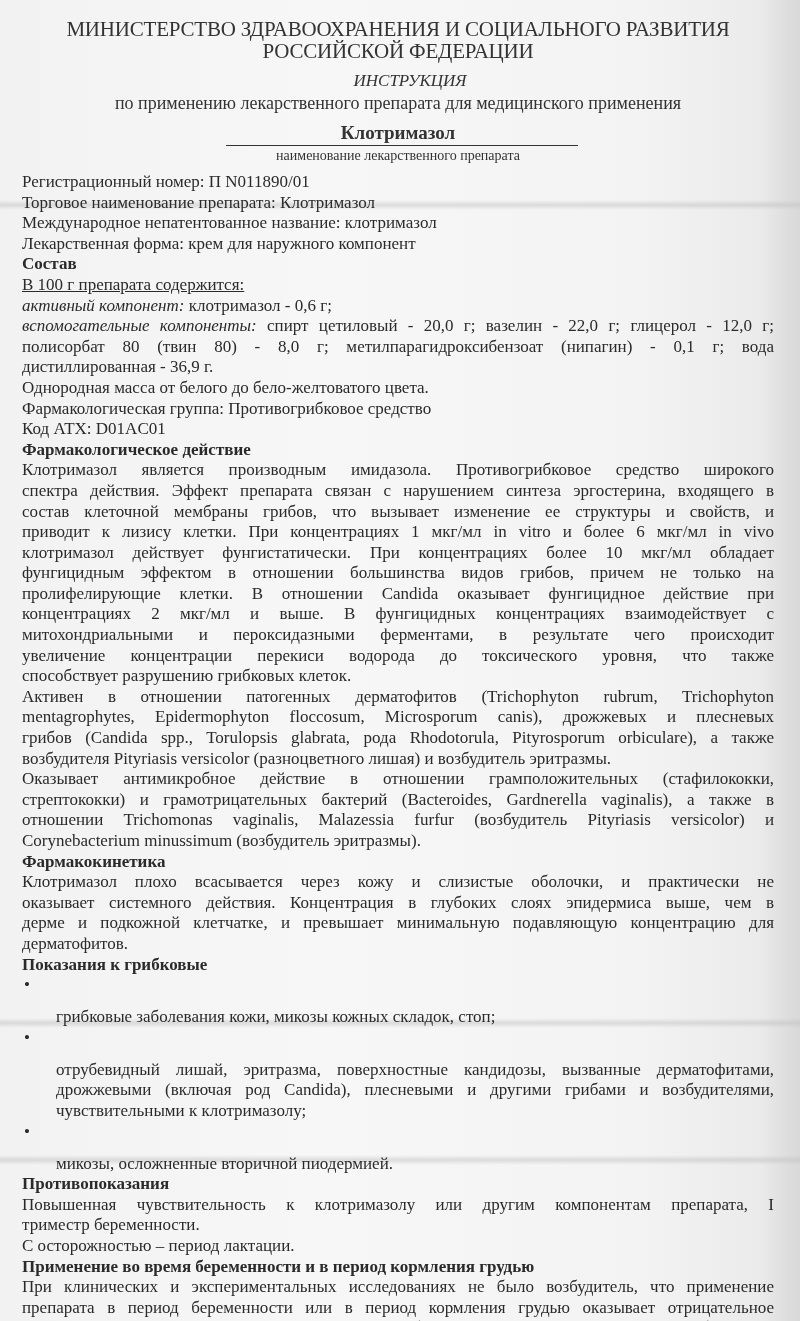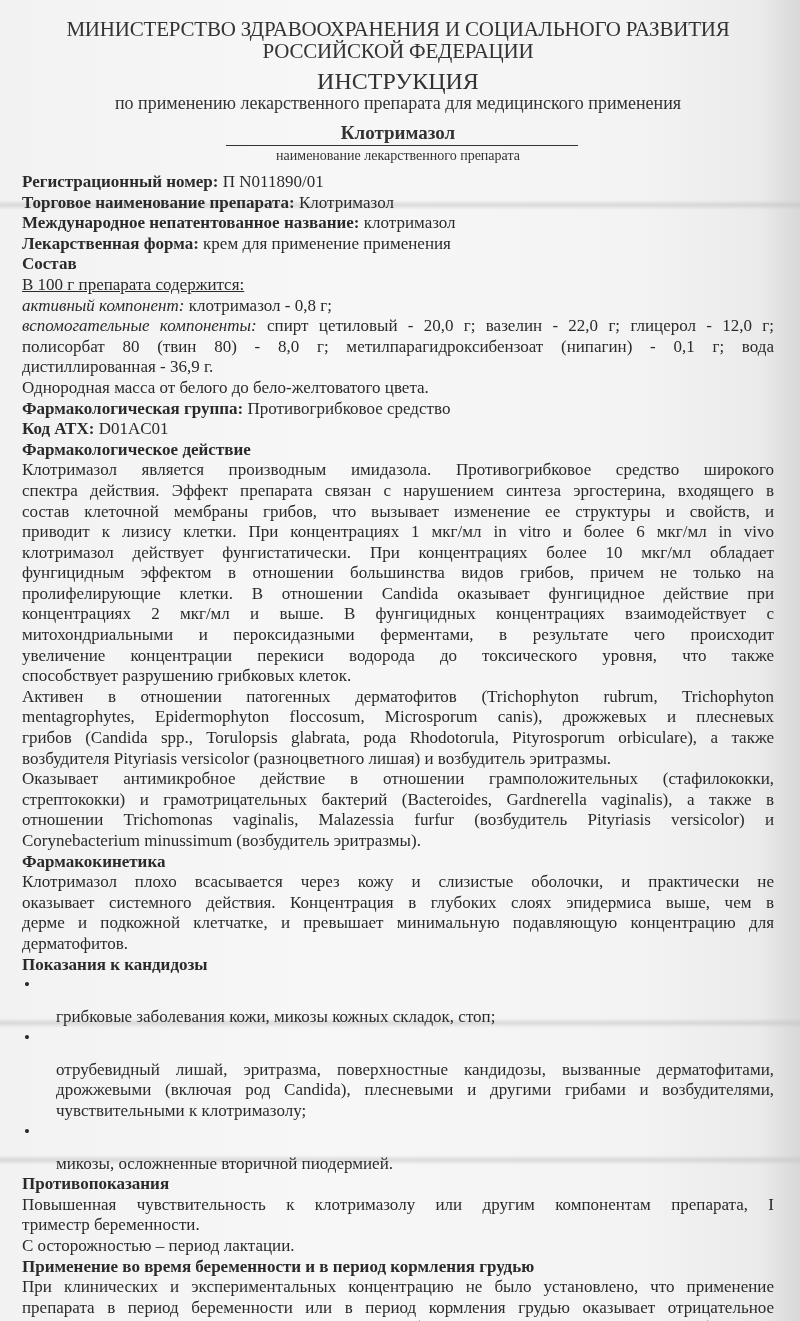--- a/index.html
+++ b/index.html
@@ -20,29 +20,29 @@
   }
   .fold {
     position: absolute; left: 0; width: 800px; height: 10px;
     background: linear-gradient(180deg, rgba(180,180,180,0) 0%, rgba(170,170,170,0.35) 50%, rgba(180,180,180,0) 100%);
   }
   .content {
     position: absolute; left: 22px; top: 0; width: 752px;
   }
   .hdr { text-align: center; color: #333; }
   .ministry { position: absolute; left: 0; width: 752px; top: 18px; font-size: 21px; line-height: 22px; letter-spacing: -0.2px; }
-  .instr { position: absolute; left: 0; width: 752px; top: 70px; font-size: 24px; line-height: 22px; }
+  .instr { position: absolute; left: 12px; width: 752px; top: 70px; font-size: 17px; line-height: 22px; font-style: italic; }
   .instr-sub { position: absolute; left: 0; width: 752px; top: 92px; font-size: 18px; line-height: 22px; }
   .drug-name { position: absolute; left: 0; width: 752px; top: 122px; font-size: 19px; font-weight: bold; line-height: 22px; }
   .name-line { position: absolute; left: 204px; top: 145px; width: 352px; border-top: 1px solid #333; }
   .name-caption { position: absolute; left: 0; width: 752px; top: 148px; font-size: 14px; line-height: 16px; }
 
   .body-text { position: absolute; left: 0; top: 172px; width: 752px; font-size: 17px; line-height: 20.6px; }
   .line { white-space: nowrap; }
-  .b { font-weight: bold; }
+  .b { font-weight: normal; }
   .h { font-weight: bold; }
   .i { font-style: italic; margin-top: 44px; }
   .u { text-decoration: underline; margin-top: 40px; }
   .just { text-align: justify; text-align-last: justify; white-space: normal; }
   .bullet { display: flex; }
   .bullet .dot { width: 32px; flex: 0 0 32px; padding-left: 2px; }
   .bullet .btxt { flex: 1; text-align: justify; margin-top: 32px; }
 </style>
 </head>
 <body>
@@ -62,25 +62,25 @@
     <div class="hdr instr">ИНСТРУКЦИЯ</div>
     <div class="hdr instr-sub">по применению лекарственного препарата для медицинского применения</div>
     <div class="hdr drug-name">Клотримазол</div>
     <div class="name-line"></div>
     <div class="hdr name-caption">наименование лекарственного препарата</div>
 
     <div class="body-text">
       <div class="line"><span class="b">Регистрационный номер:</span><span> П N011890/01</span></div>
       <div class="line"><span class="b">Торговое наименование препарата:</span><span> Клотримазол</span></div>
       <div class="line"><span class="b">Международное непатентованное название:</span><span> клотримазол</span></div>
-      <div class="line"><span class="b">Лекарственная форма:</span><span> крем для применение применения</span></div>
+      <div class="line"><span class="b">Лекарственная форма:</span><span> крем для наружного компонент</span></div>
 
       <div class="line h">Состав</div>
       <div class="line"><span class="u">В 100 г препарата содержится:</span></div>
-      <div class="line"><span class="i">активный компонент:</span><span> клотримазол - 0,8 г;</span></div>
+      <div class="line"><span class="i">активный компонент:</span><span> клотримазол - 0,6 г;</span></div>
       <div class="line just"><span class="i">вспомогательные компоненты:</span><span> спирт цетиловый - 20,0 г; вазелин - 22,0 г; глицерол - 12,0 г;</span></div>
       <div class="line just">полисорбат 80 (твин 80) - 8,0 г; метилпарагидроксибензоат (нипагин) - 0,1 г; вода</div>
       <div class="line">дистиллированная - 36,9 г.</div>
 
       <div class="line">Однородная масса от белого до бело-желтоватого цвета.</div>
 
       <div class="line"><span class="b">Фармакологическая группа:</span><span> Противогрибковое средство</span></div>
       <div class="line"><span class="b">Код АТХ:</span><span> D01AC01</span></div>
 
       <div class="line h">Фармакологическое действие</div>
@@ -111,21 +111,21 @@
       </div>
 
       <div class="line h">Фармакокинетика</div>
       <div>
         <div class="line just">Клотримазол плохо всасывается через кожу и слизистые оболочки, и практически не</div>
         <div class="line just">оказывает системного действия. Концентрация в глубоких слоях эпидермиса выше, чем в</div>
         <div class="line just">дерме и подкожной клетчатке, и превышает минимальную подавляющую концентрацию для</div>
         <div class="line">дерматофитов.</div>
       </div>
 
-      <div class="line h">Показания к кандидозы</div>
+      <div class="line h">Показания к грибковые</div>
       <div>
         <div class="bullet">
           <span class="dot">•</span>
           <span class="btxt">грибковые заболевания кожи, микозы кожных складок, стоп;</span>
         </div>
         <div class="bullet">
           <span class="dot">•</span>
           <span class="btxt">отрубевидный лишай, эритразма, поверхностные кандидозы, вызванные дерматофитами, дрожжевыми (включая род Candida), плесневыми и другими грибами и возбудителями, чувствительными к клотримазолу;</span>
         </div>
         <div class="bullet">
@@ -136,19 +136,19 @@
 
       <div class="line h">Противопоказания</div>
       <div>
         <div class="line just">Повышенная чувствительность к клотримазолу или другим компонентам препарата, I</div>
         <div class="line">триместр беременности.</div>
         <div class="line">С осторожностью – период лактации.</div>
       </div>
 
       <div class="line h">Применение во время беременности и в период кормления грудью</div>
       <div>
-        <div class="line just">При клинических и экспериментальных концентрацию не было установлено, что применение</div>
+        <div class="line just">При клинических и экспериментальных исследованиях не было возбудитель, что применение</div>
         <div class="line just">препарата в период беременности или в период кормления грудью оказывает отрицательное</div>
         <div class="line just">влияние на здоровье женщины или плода (ребенка). Активен вопрос о целесообразности</div>
       </div>
     </div>
   </div>
 </div>
 
 </body></html>

